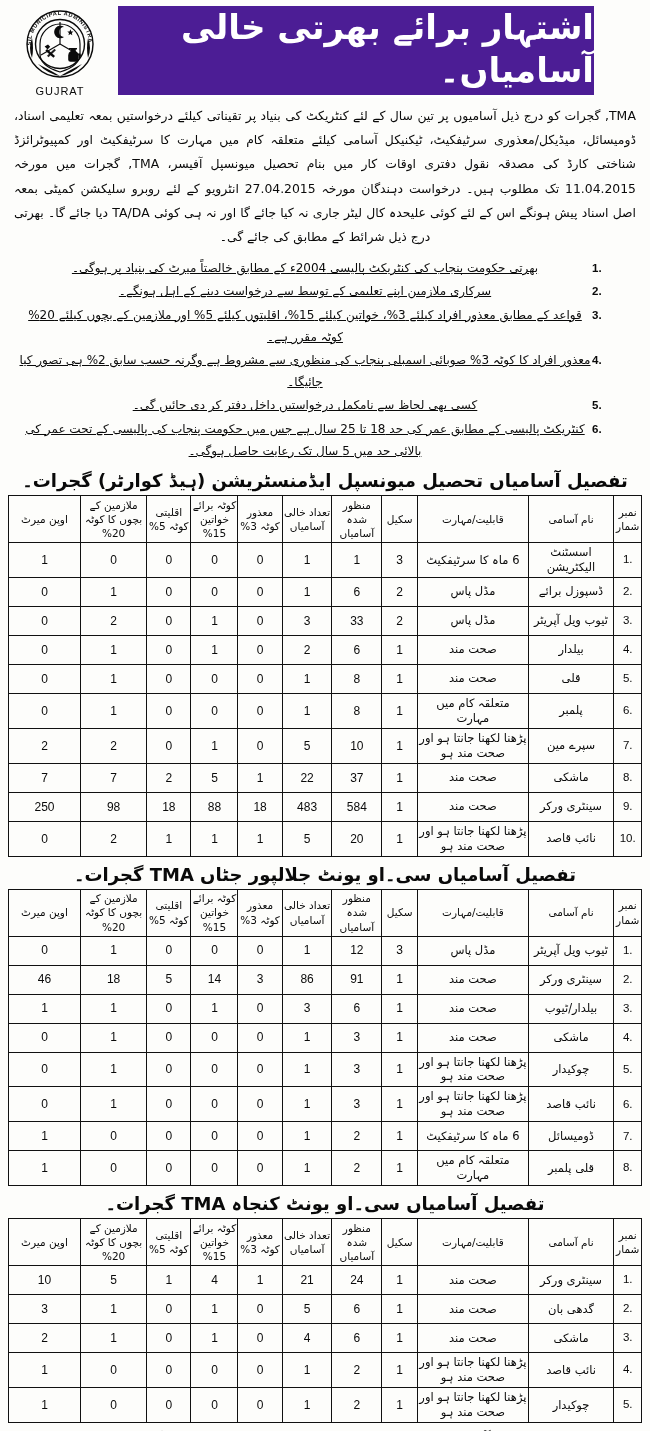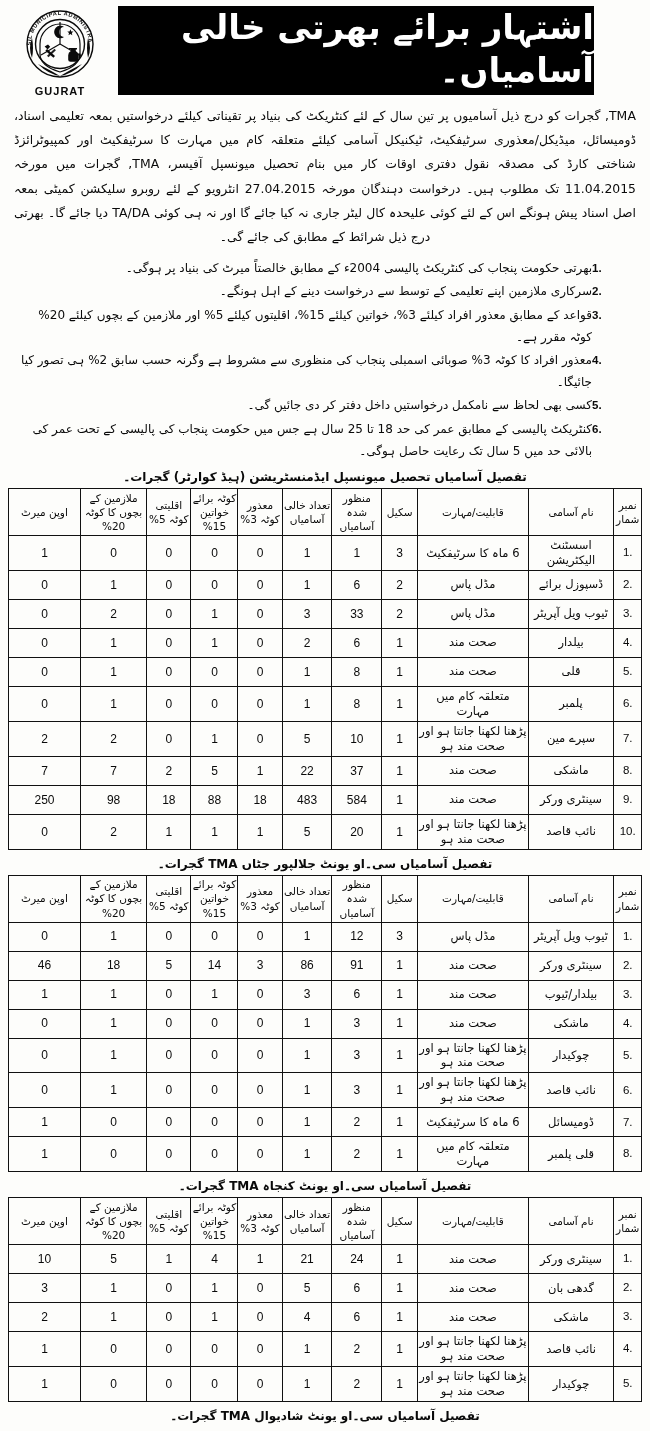--- a/index.html
+++ b/index.html
@@ -28,21 +28,21 @@
   
   .header {
     display: flex;
     flex-direction: row-reverse;
     align-items: stretch;
     height: 92px;
     margin-bottom: 4px;
   }
   .header-banner {
     flex: 1 1 auto;
-    background: #000000;
+    background: #4c1d95;
     margin-left: 6px;
     margin-right: 48px;
     display: flex;
     align-items: center;
     justify-content: center;
     position: relative;
   }
   .header-title {
     color: #ffffff;
     font-size: 34px;
@@ -59,21 +59,21 @@
     flex: 0 0 104px;
     display: flex;
     flex-direction: column;
     align-items: center;
     justify-content: center;
   }
   .emblem svg { display: block; }
   .emblem-caption {
     font-family: "Liberation Sans", sans-serif;
     font-size: 11px;
-    font-weight: bold;
+    font-weight: normal;
     letter-spacing: 1px;
     margin-top: 1px;
     direction: ltr;
   }
 
   
   .intro {
     direction: rtl;
     text-align: justify;
     text-align-last: center;
@@ -102,29 +102,30 @@
     flex: 0 0 34px;
     direction: ltr;
     text-align: left;
     font-family: "Liberation Sans", sans-serif;
     font-weight: bold;
     font-size: 11.5px;
     padding-right: 6px;
   }
   .cond-text {
     flex: 1 1 auto;
-    text-align: right;
+    text-align: center;
     direction: rtl;
+    text-decoration: underline;
   }
 
   
   .table-title {
     direction: rtl;
     text-align: center;
-    font-size: 12px;
+    font-size: 18px;
     font-weight: bold;
     padding: 5px 0 4px 0;
   }
 
   
   table.vac {
     width: 100%;
     border-collapse: collapse;
     direction: rtl;
     table-layout: fixed;

